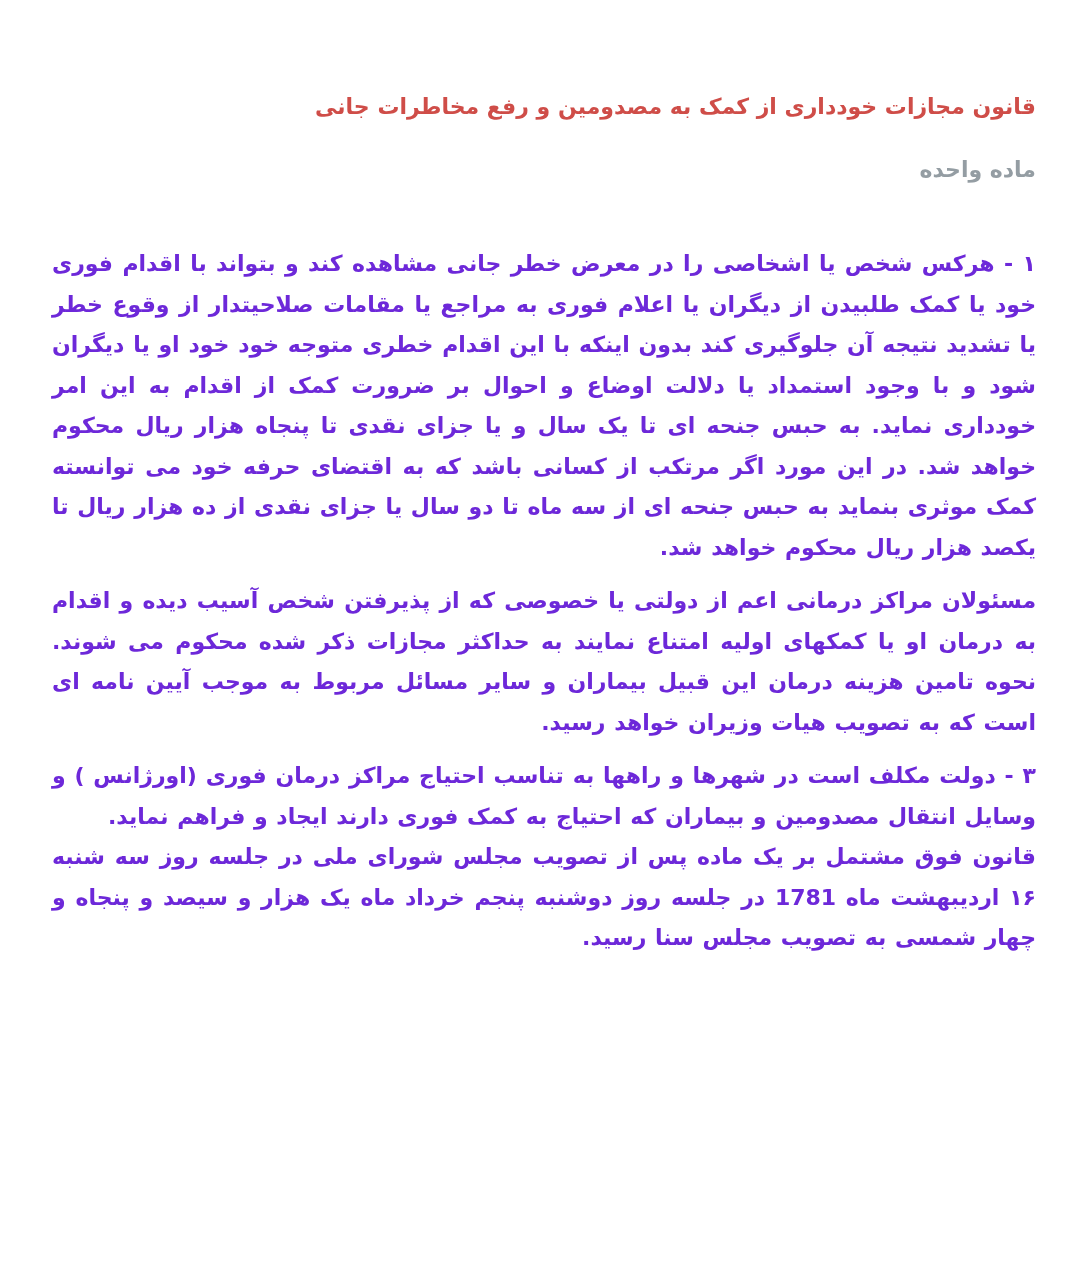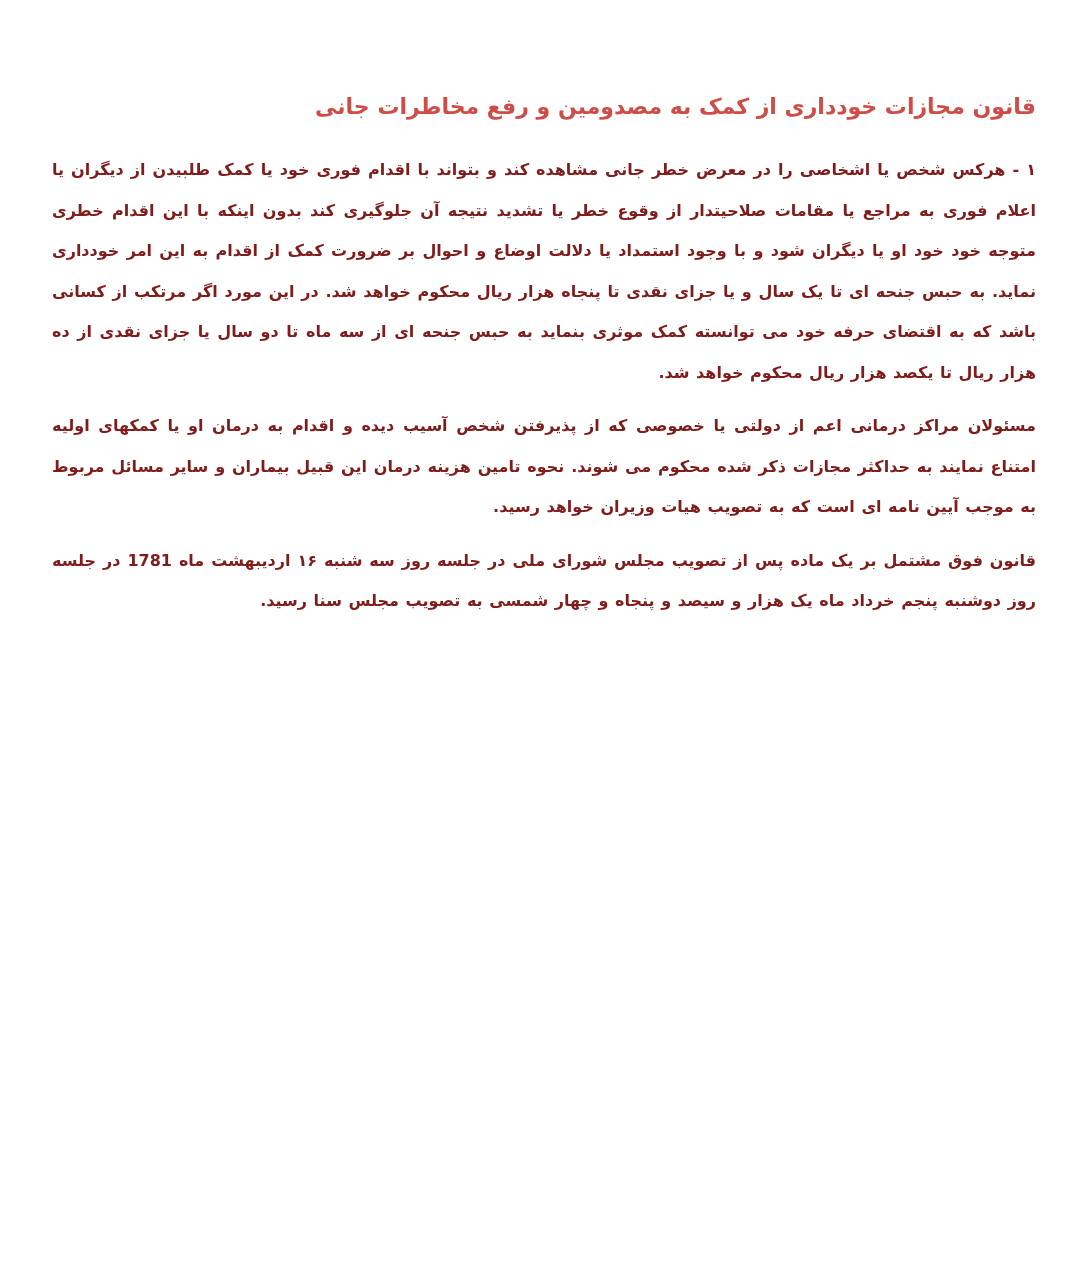--- a/index.html
+++ b/index.html
@@ -32,40 +32,42 @@
   .doc-subtitle {
     margin: 0 0 54px 0;
     font-size: 22px;
     line-height: 40px;
     font-weight: bold;
     color: #949da3;
     text-align: right;
   }
   .para {
     margin: 0 0 13px 12px;
-    font-size: 16px;
+    font-size: 22px;
     line-height: 40.5px;
     font-weight: bold;
-    color: #7f1d1d;
+    color: #6d28d9;
     text-align: justify;
     text-align-last: right;
     word-spacing: 1px;
   }
   .para.no-gap {
     margin-bottom: 0;
   }
 </style>
 </head>
 <body>
 
 <div class="page">
   <h1 class="doc-title">قانون مجازات خودداری از کمک به مصدومین و رفع مخاطرات جانی</h1>
 
+  <h2 class="doc-subtitle">ماده واحده</h2>
 
   <p class="para">۱ - هرکس شخص یا اشخاصی را در معرض خطر جانی مشاهده کند و بتواند با اقدام فوری خود یا کمک طلبیدن از دیگران یا اعلام فوری به مراجع یا مقامات صلاحیتدار از وقوع خطر یا تشدید نتیجه آن جلوگیری کند بدون اینکه با این اقدام خطری متوجه خود خود او یا دیگران شود و با وجود استمداد یا دلالت اوضاع و احوال بر ضرورت کمک از اقدام به این امر خودداری نماید. به حبس جنحه ای تا یک سال و یا جزای نقدی تا پنجاه هزار ریال محکوم خواهد شد. در این مورد اگر مرتکب از کسانی باشد که به اقتضای حرفه خود می توانسته کمک موثری بنماید به حبس جنحه ای از سه ماه تا دو سال یا جزای نقدی از ده هزار ریال تا یکصد هزار ریال محکوم خواهد شد.</p>
 
   <p class="para">مسئولان مراکز درمانی اعم از دولتی یا خصوصی که از پذیرفتن شخص آسیب دیده و اقدام به درمان او یا کمکهای اولیه امتناع نمایند به حداکثر مجازات ذکر شده محکوم می شوند. نحوه تامین هزینه درمان این قبیل بیماران و سایر مسائل مربوط به موجب آیین نامه ای است که به تصویب هیات وزیران خواهد رسید.</p>
 
 
+  <p class="para no-gap">۳ - دولت مکلف است در شهرها و راهها به تناسب احتیاج مراکز درمان فوری (اورژانس ) و وسایل انتقال مصدومین و بیماران که احتیاج به کمک فوری دارند ایجاد و فراهم نماید.</p>
 
 
   <p class="para">قانون فوق مشتمل بر یک ماده پس از تصویب مجلس شورای ملی در جلسه روز سه شنبه ۱۶ اردیبهشت ماه 1781 در جلسه روز دوشنبه پنجم خرداد ماه یک هزار و سیصد و پنجاه و چهار شمسی به تصویب مجلس سنا رسید.</p>
 </div>
 
 </body></html>

